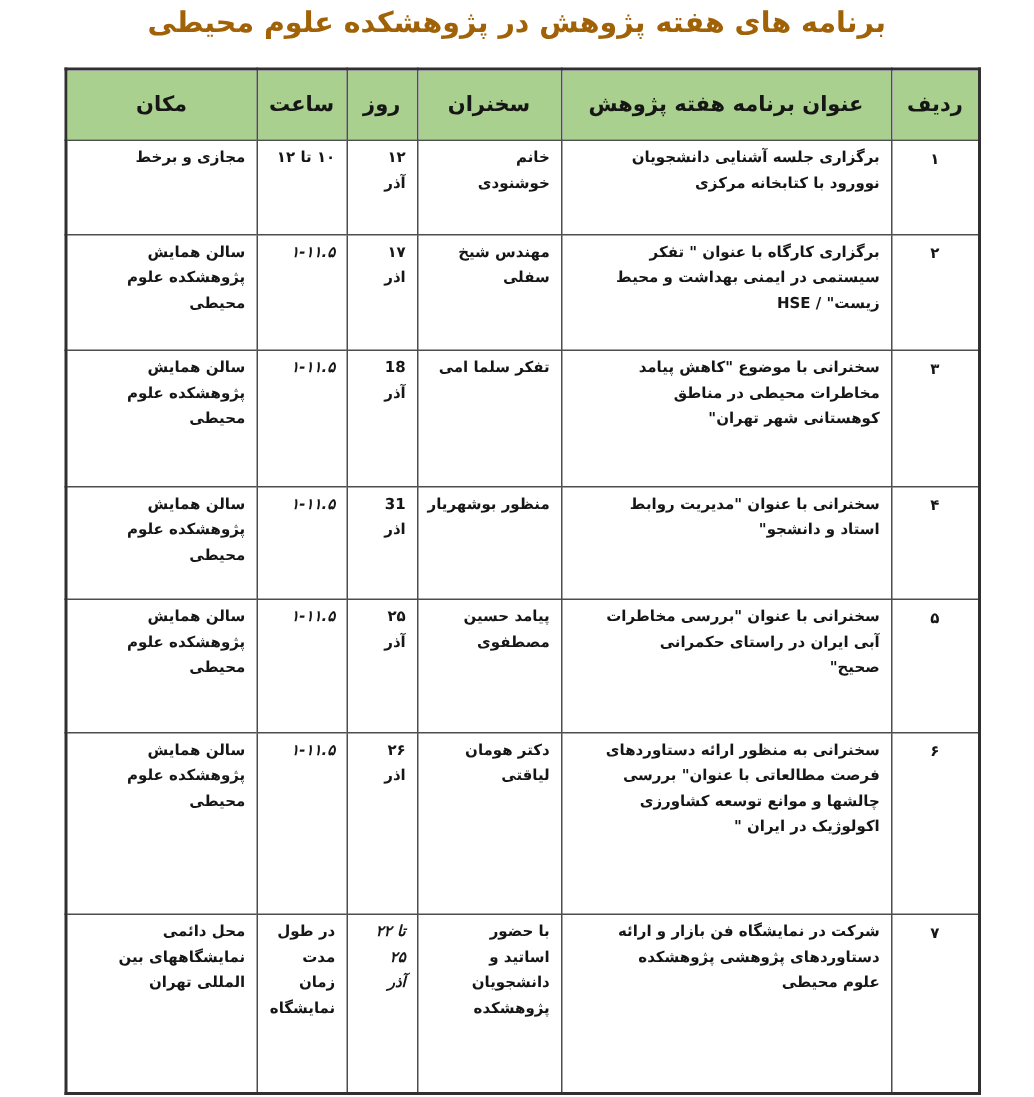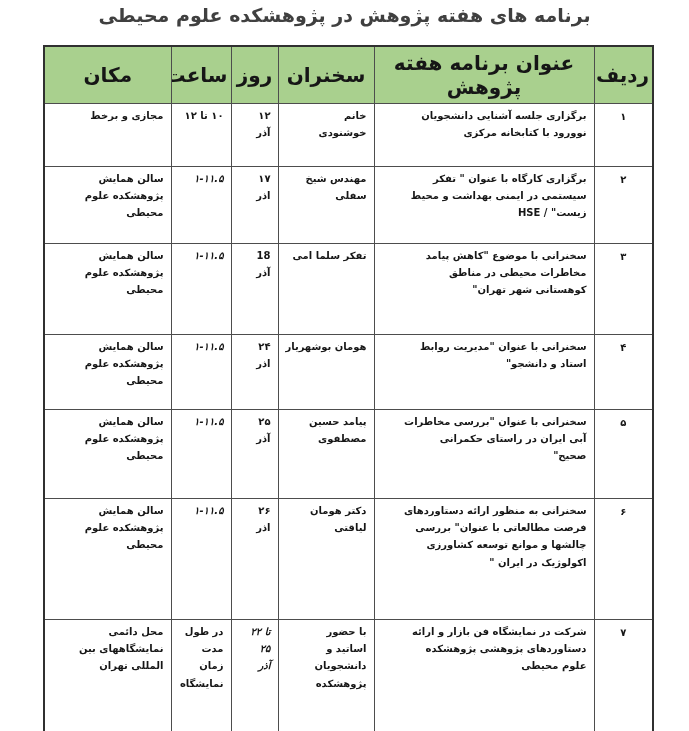--- a/index.html
+++ b/index.html
@@ -5,39 +5,39 @@
   html,body{margin:0;padding:0;}
   body{
     width:689px;height:731px;background:#ffffff;
     font-family:"DejaVu Sans",sans-serif;
     -webkit-font-smoothing:antialiased;
   }
   .page{position:relative;width:689px;height:731px;background:#fff;overflow:hidden;}
   .title{
     position:absolute;top:4px;left:0;width:689px;
     text-align:center;direction:rtl;
-    font-size:19px;font-weight:700;color:#404040;
+    font-size:19px;font-weight:700;color:#a16207;
     letter-spacing:0;
   }
   table.schedule{
     position:absolute;top:45px;left:43px;
     width:609px;height:683px;
     border-collapse:collapse;table-layout:fixed;
     direction:rtl;
     border:2px solid #303030;
   }
   .schedule th,.schedule td{
     border:1px solid #4d4d4d;
     font-weight:700;color:#161616;
     overflow:hidden;
   }
   .schedule th{
     background:#a9d08e;
     text-align:center;vertical-align:middle;
-    font-size:20px;padding:4px 3px;
+    font-size:14px;padding:4px 3px;
   }
   .schedule td{
     vertical-align:top;text-align:right;
     font-size:10px;line-height:1.72;
     padding:3px 7px 2px 4px;
     white-space:pre-line;
   }
   .schedule td.no{text-align:center;padding:4px 2px;}
   .schedule td.ltr{direction:ltr;font-style:italic;}
   thead tr{height:47px;}
@@ -111,22 +111,22 @@
 آذر</td>
         <td class="ltr">۱-۱۱.۵</td>
         <td>سالن همایش
 پژوهشکده علوم
 محیطی</td>
       </tr>
       <tr>
         <td class="no">۴</td>
         <td>سخنرانی با عنوان "مدیریت روابط
 استاد و دانشجو"</td>
-        <td>هومان بوشهریار</td>
-        <td>۲۴
+        <td>منظور بوشهریار</td>
+        <td>31
 اذر</td>
         <td class="ltr">۱-۱۱.۵</td>
         <td>سالن همایش
 پژوهشکده علوم
 محیطی</td>
       </tr>
       <tr>
         <td class="no">۵</td>
         <td>سخنرانی با عنوان "بررسی مخاطرات
 آبی ایران در راستای حکمرانی

